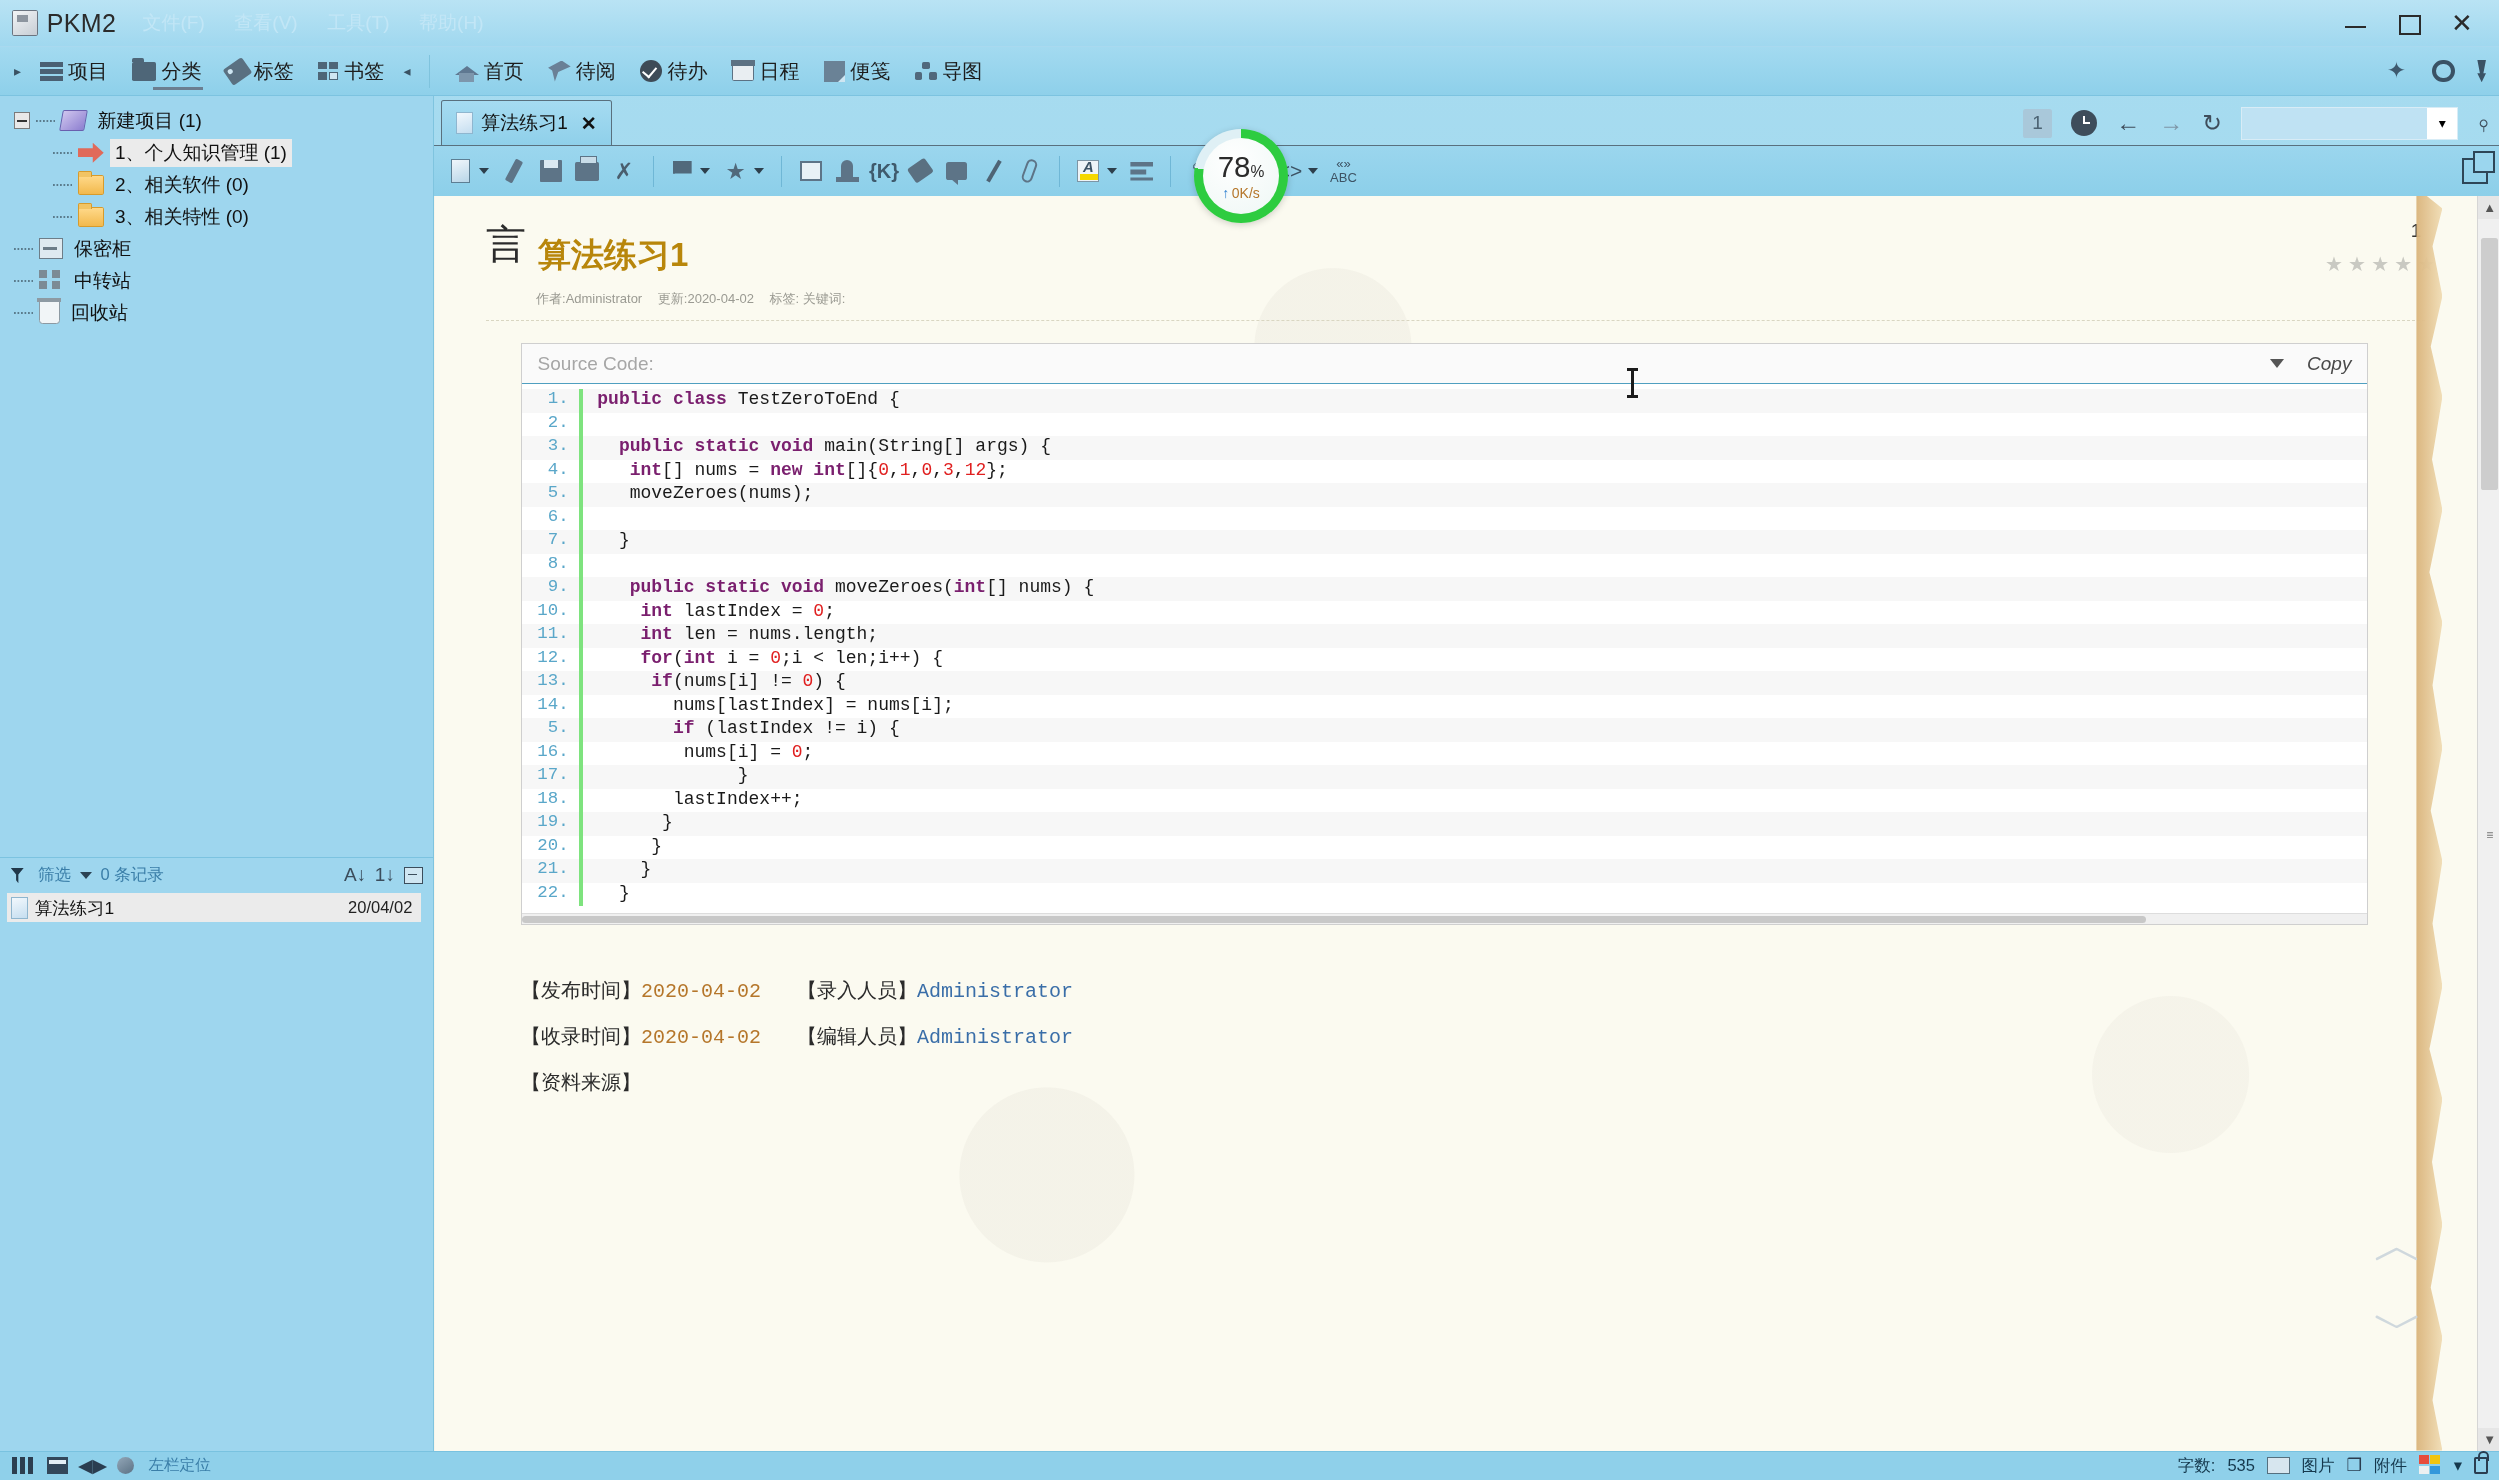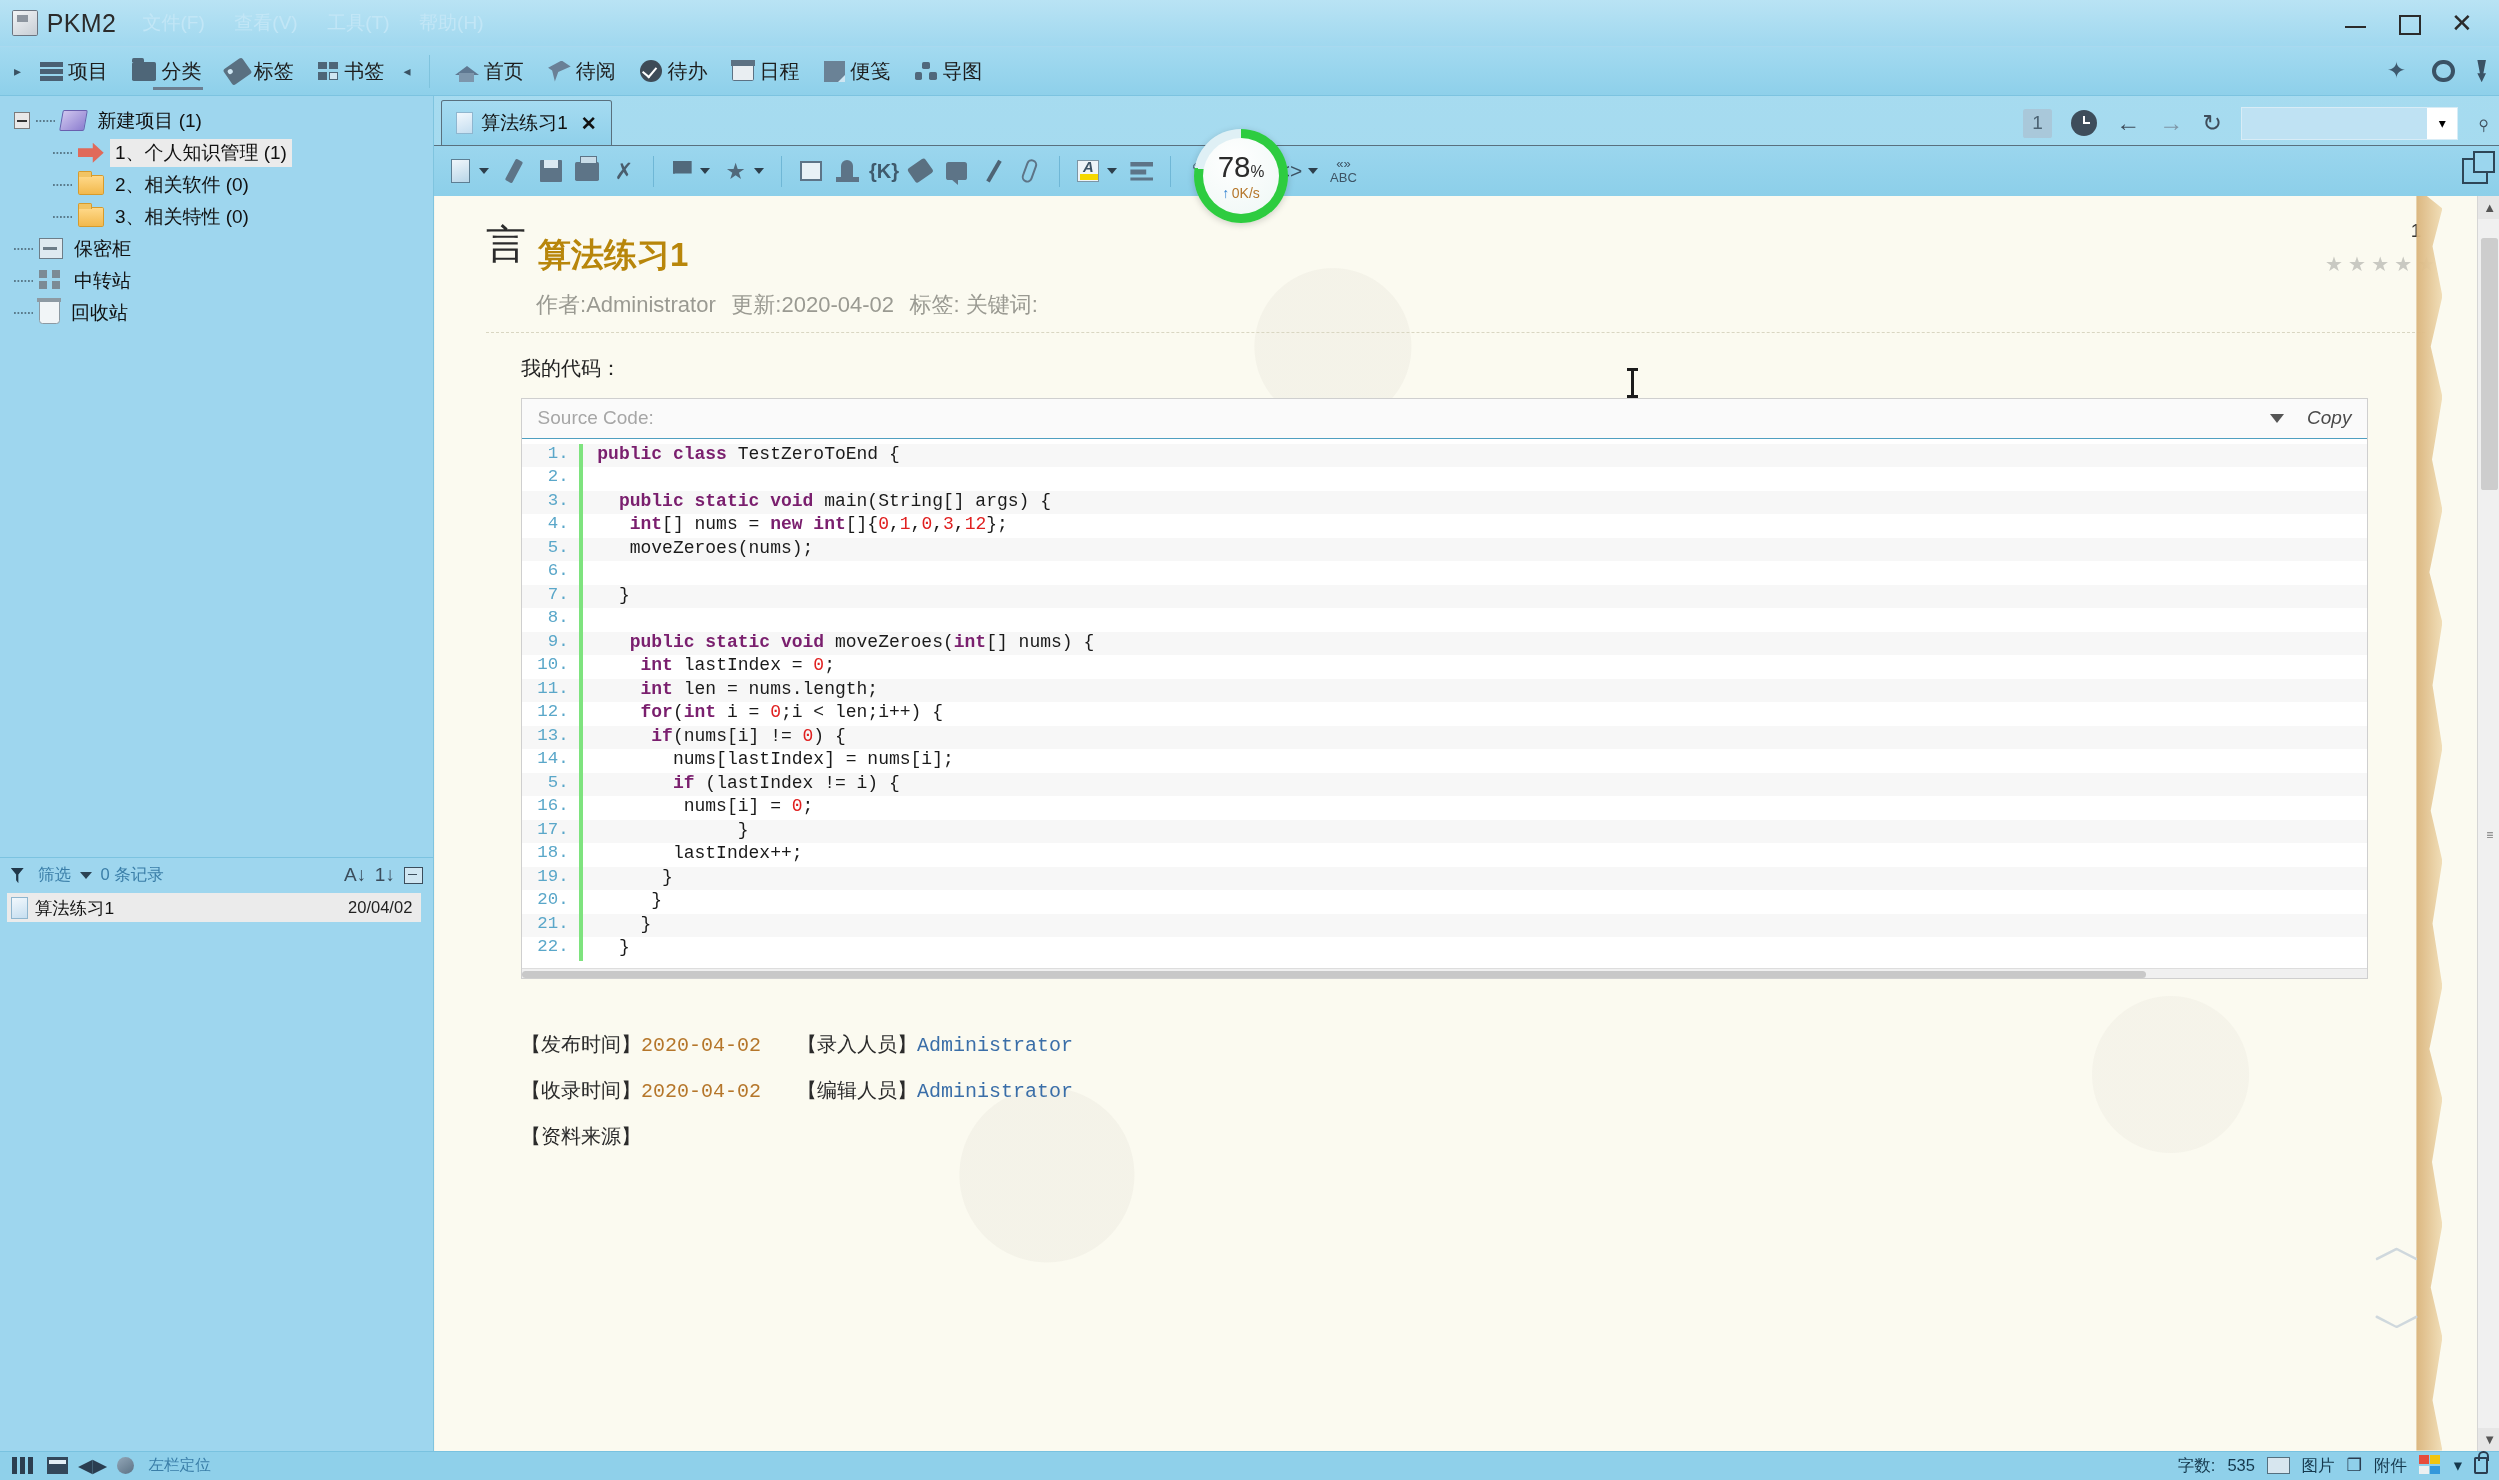--- a/index.html
+++ b/index.html
@@ -262,21 +262,21 @@
       radial-gradient(circle at 72% 30%, rgba(140,130,110,.05) 0 69px, transparent 70px),
       radial-gradient(circle at 30% 78%, rgba(140,130,110,.06) 0 87px, transparent 88px),
       radial-gradient(circle at 85% 70%, rgba(140,130,110,.05) 0 78px, transparent 79px),
       linear-gradient(to right, rgba(160,150,130,.05) 0 0.9px, transparent 0.9px 182px);
     pointer-events:none;
   }
   .doc-inner{position:relative;z-index:2;}
   .doc-title-row{display:flex;align-items:flex-start;gap:12px;}
   .ico-brush{font-size:40px;color:#2b2b2b;font-family:"Liberation Serif",serif;line-height:.95;}
   .doc-title{font-size:33px;font-weight:bold;color:#b8860b;padding-top:7px;font-family:"Liberation Sans",sans-serif;}
-  .doc-meta{margin:12px 0 0 50px;font-size:22px;color:#9a9a92;display:flex;align-items:center;gap:15.6px;}
+  .doc-meta{margin:12px 0 0 50px;font-size:13px;color:#9a9a92;display:flex;align-items:center;gap:15.6px;}
   .doc-sep{margin:12px 0 0 0;border-top:1.7px dashed #d9d6c2;}
   .doc-body{margin:22.6px 0 0 35px;}
   .doc-para{font-size:20px;color:#222;margin-bottom:15.6px;}
   .page-num{position:absolute;right:56px;top:24px;font-size:19px;color:#333;z-index:3;}
   .stars{position:absolute;right:42px;top:56px;display:flex;gap:5.2px;z-index:3;}
   .star-o{font-size:20px;color:#c9c9c2;}
 
   
   .code-block{
     margin: 7px 0 0 0; border:0.9px solid #cfcfcf; background:#fff;
@@ -653,21 +653,20 @@
 
             <div class="doc-meta">
               <span><span>作者:</span><span>Administrator</span></span>
               <span><span>更新:</span><span>2020-04-02</span></span>
               <span><span>标签:</span> <span>关键词:</span></span>
             </div>
 
             <div class="doc-sep"></div>
 
             <div class="doc-body">
-              <div class="doc-para">我的代码：</div>
 
               <div class="code-block">
                 <div class="code-head">
                   <span>Source Code:</span>
                   <span class="ch-right">
                     <span class="ch-caret"></span>
                     <span class="ch-copy">Copy</span>
                   </span>
                 </div>
                 <div class="code-lines">

